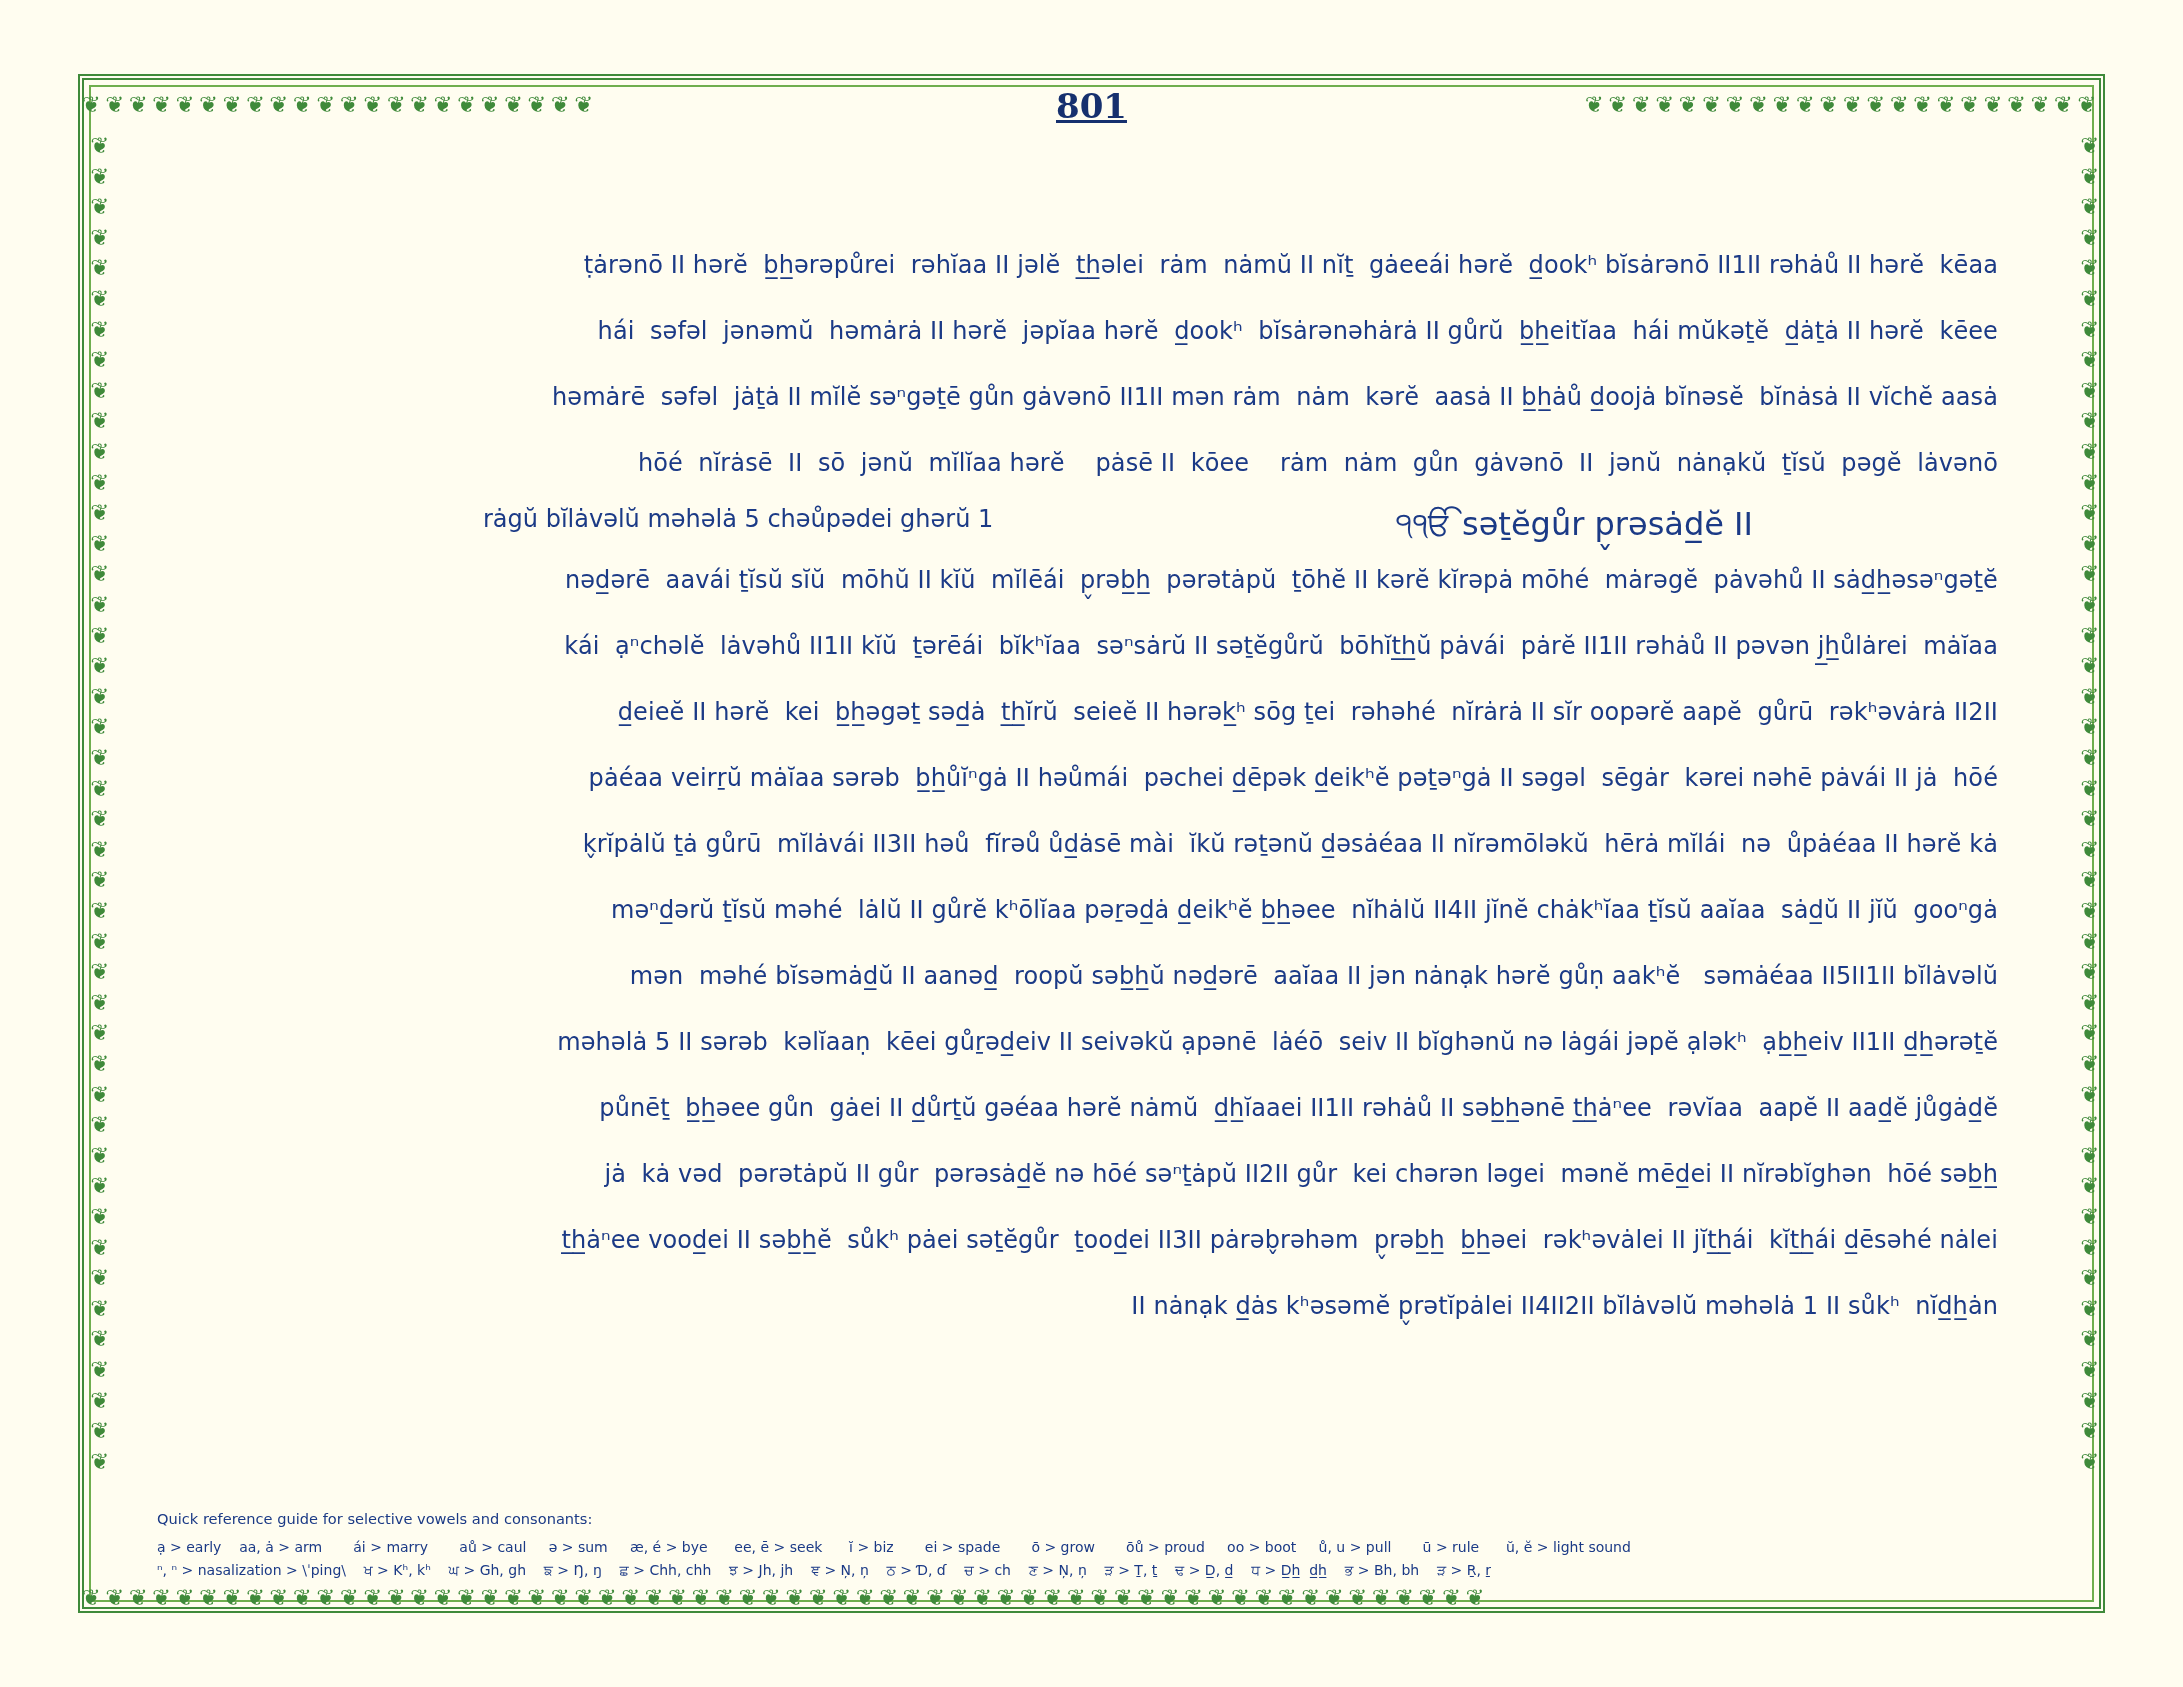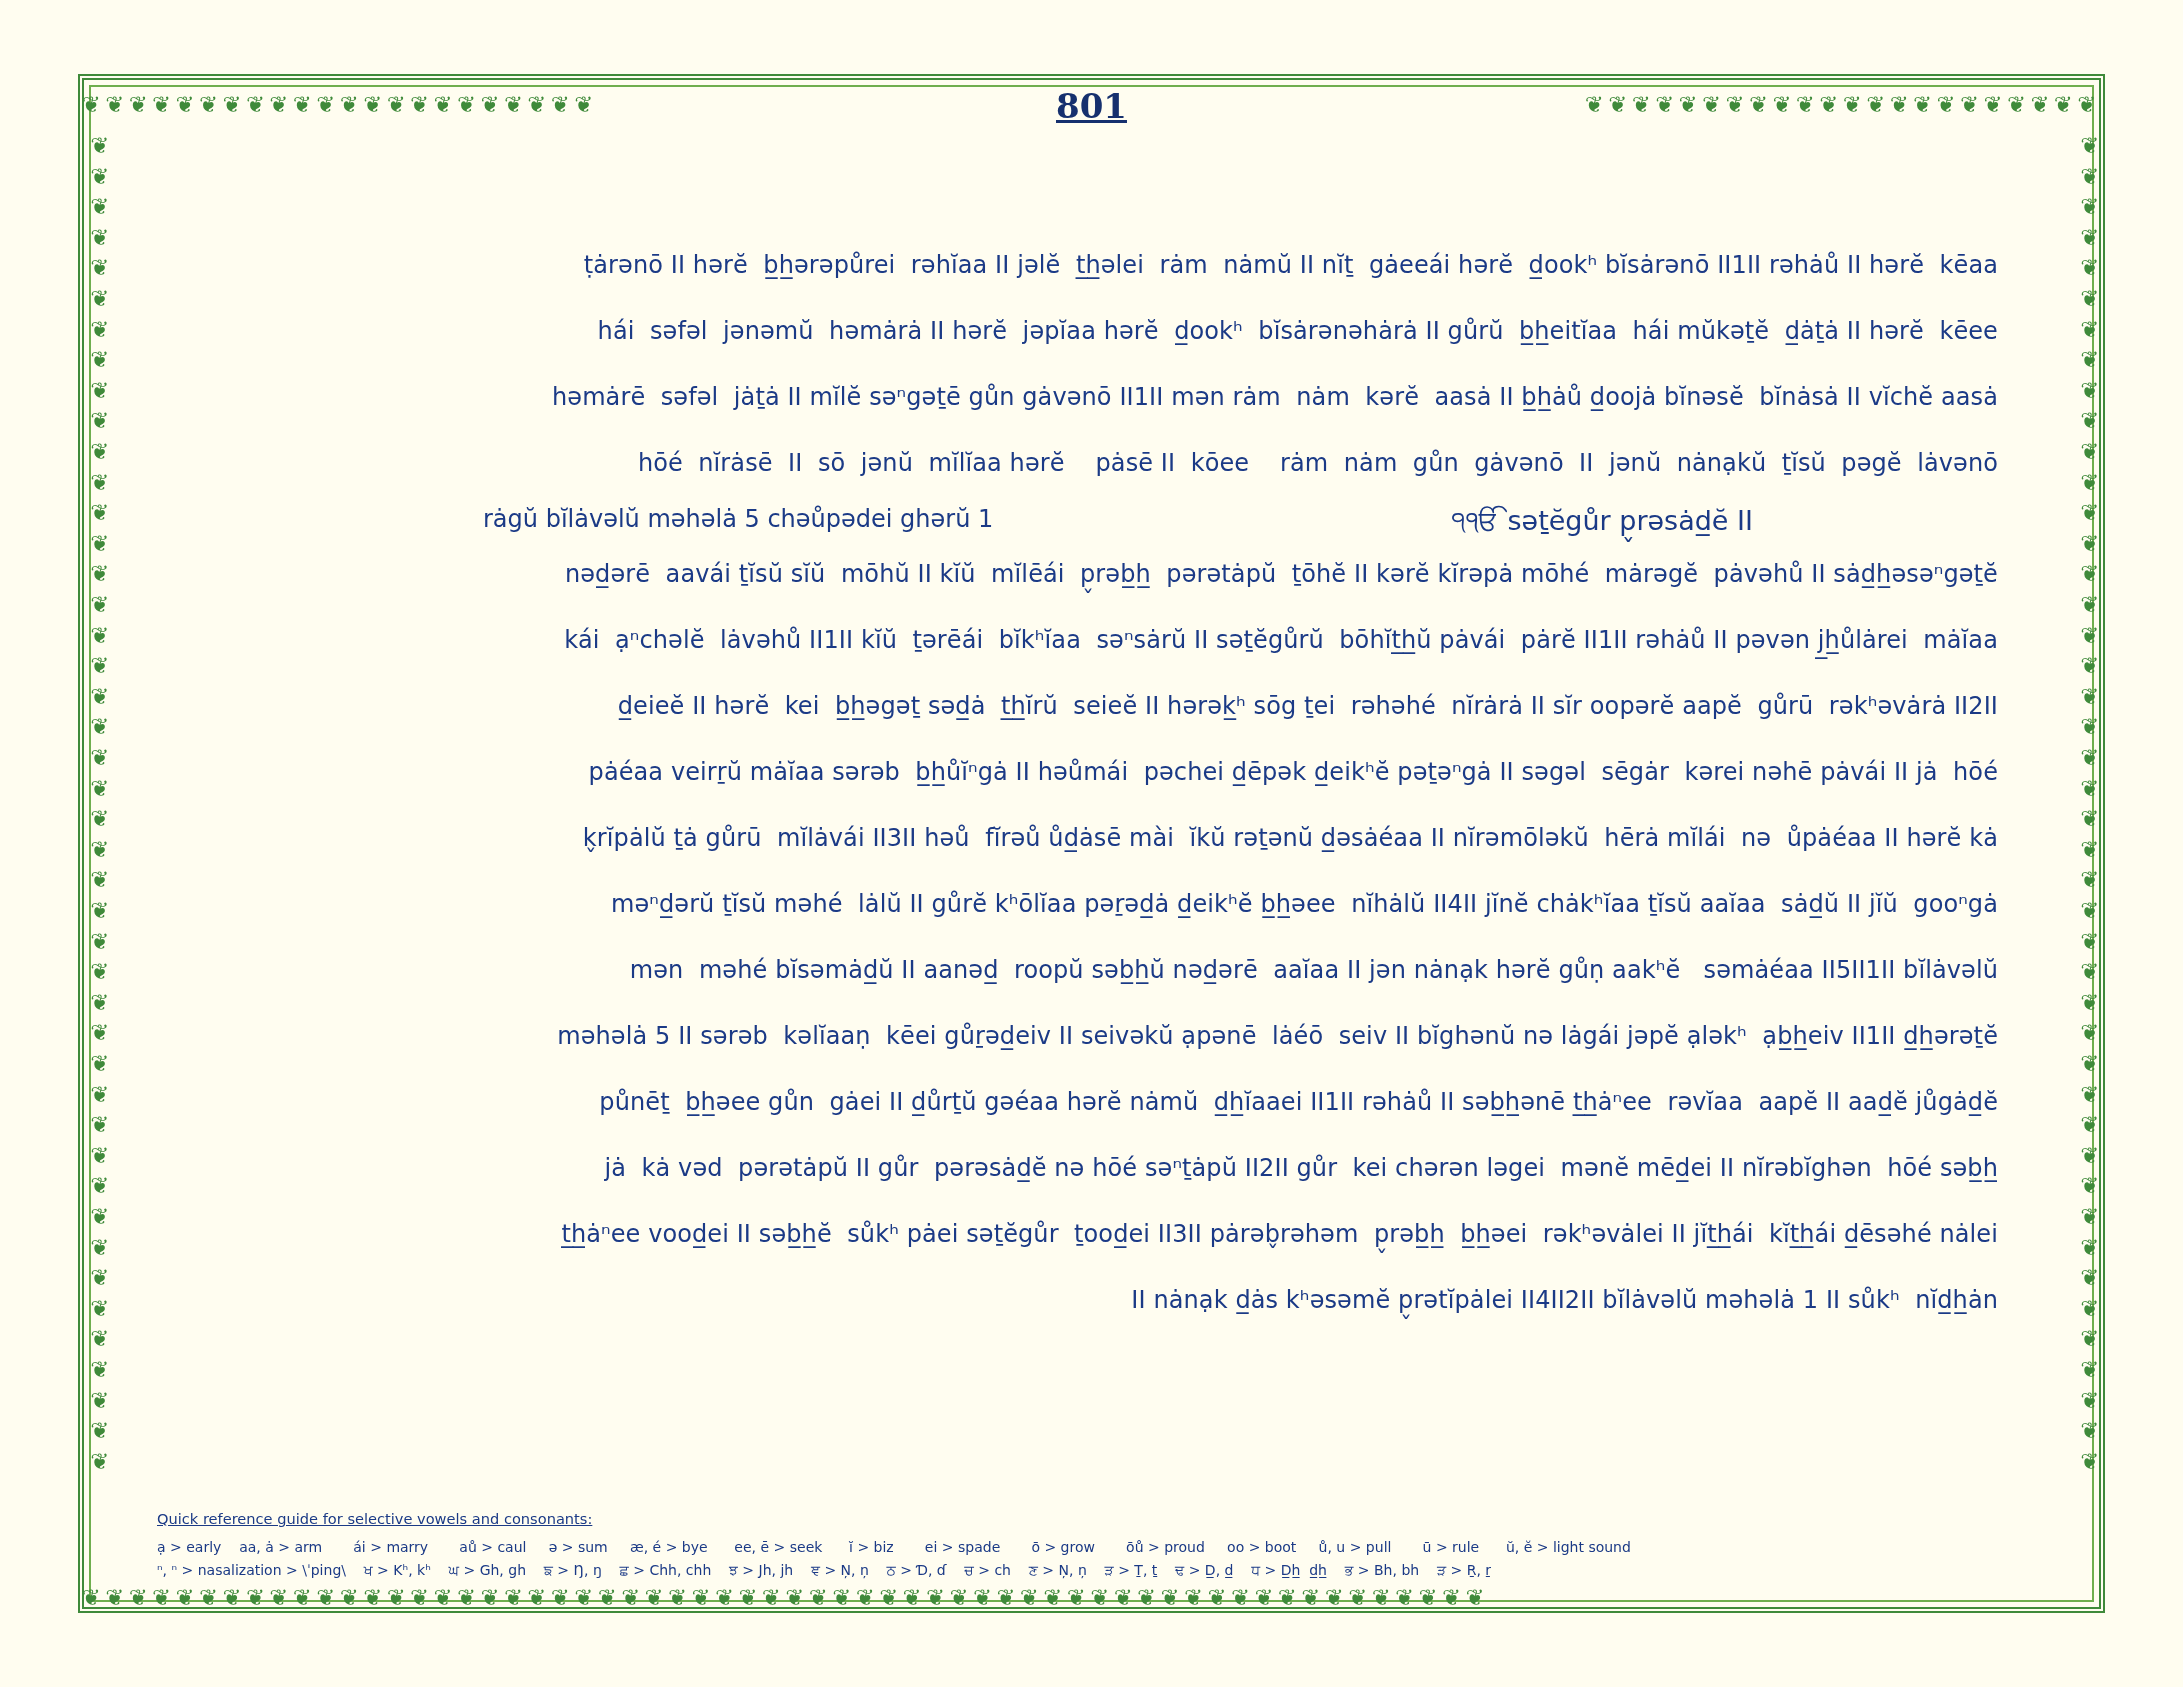--- a/index.html
+++ b/index.html
@@ -114,35 +114,34 @@
     display: flex;
     justify-content: space-between;
     padding: 9.3px 0 4px 0;
   }
   .centered-row .left-part {
     margin-left: 291px;
     font-size: 24px;
   }
   .centered-row .right-part {
     margin-right: 245px;
-    font-size: 27px;
+    font-size: 32px;
   }
 
   
   .legend {
     position: absolute;
     left: 157px;
     bottom: 106px;
     width: 1919px;
     color: #1b3a86;
   }
   .legend-title {
     font-size: 14.6px;
     margin-bottom: 9.3px;
-    text-decoration: underline;
   }
   .legend-row {
     font-size: 14px;
     line-height: 22.5px;
     white-space: pre-wrap;
   }
 </style>
 </head>
 <body>
 

